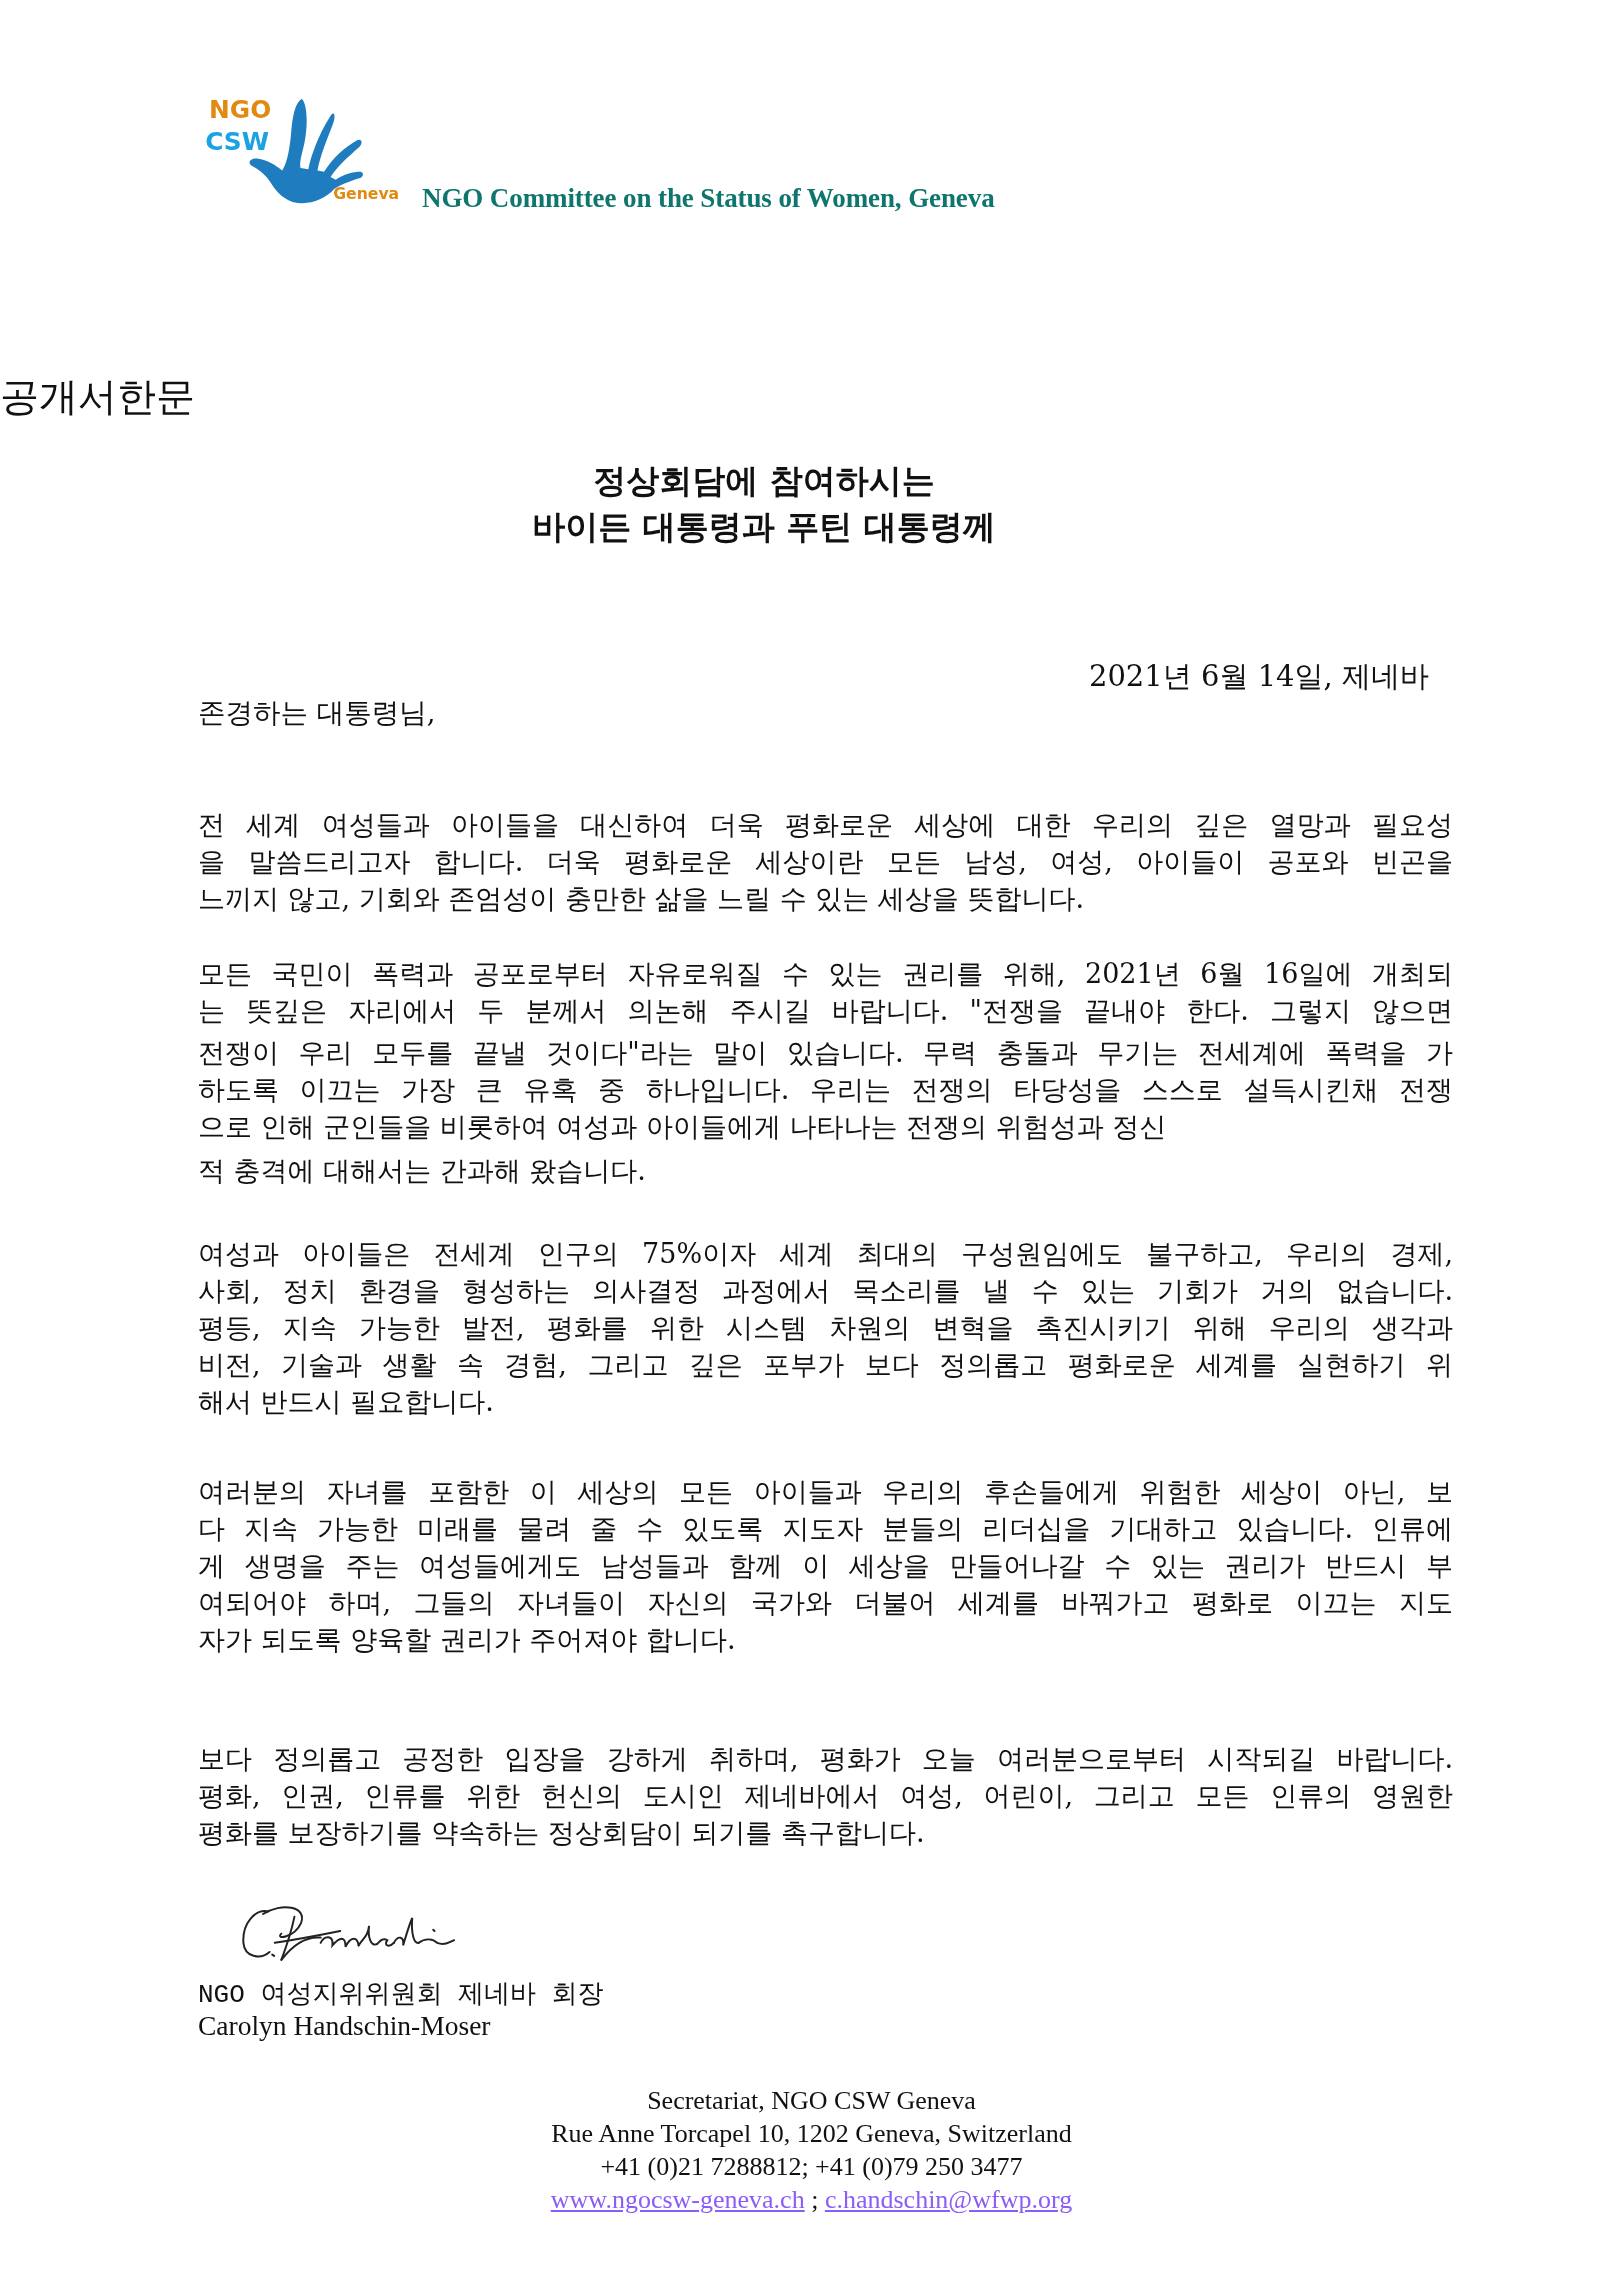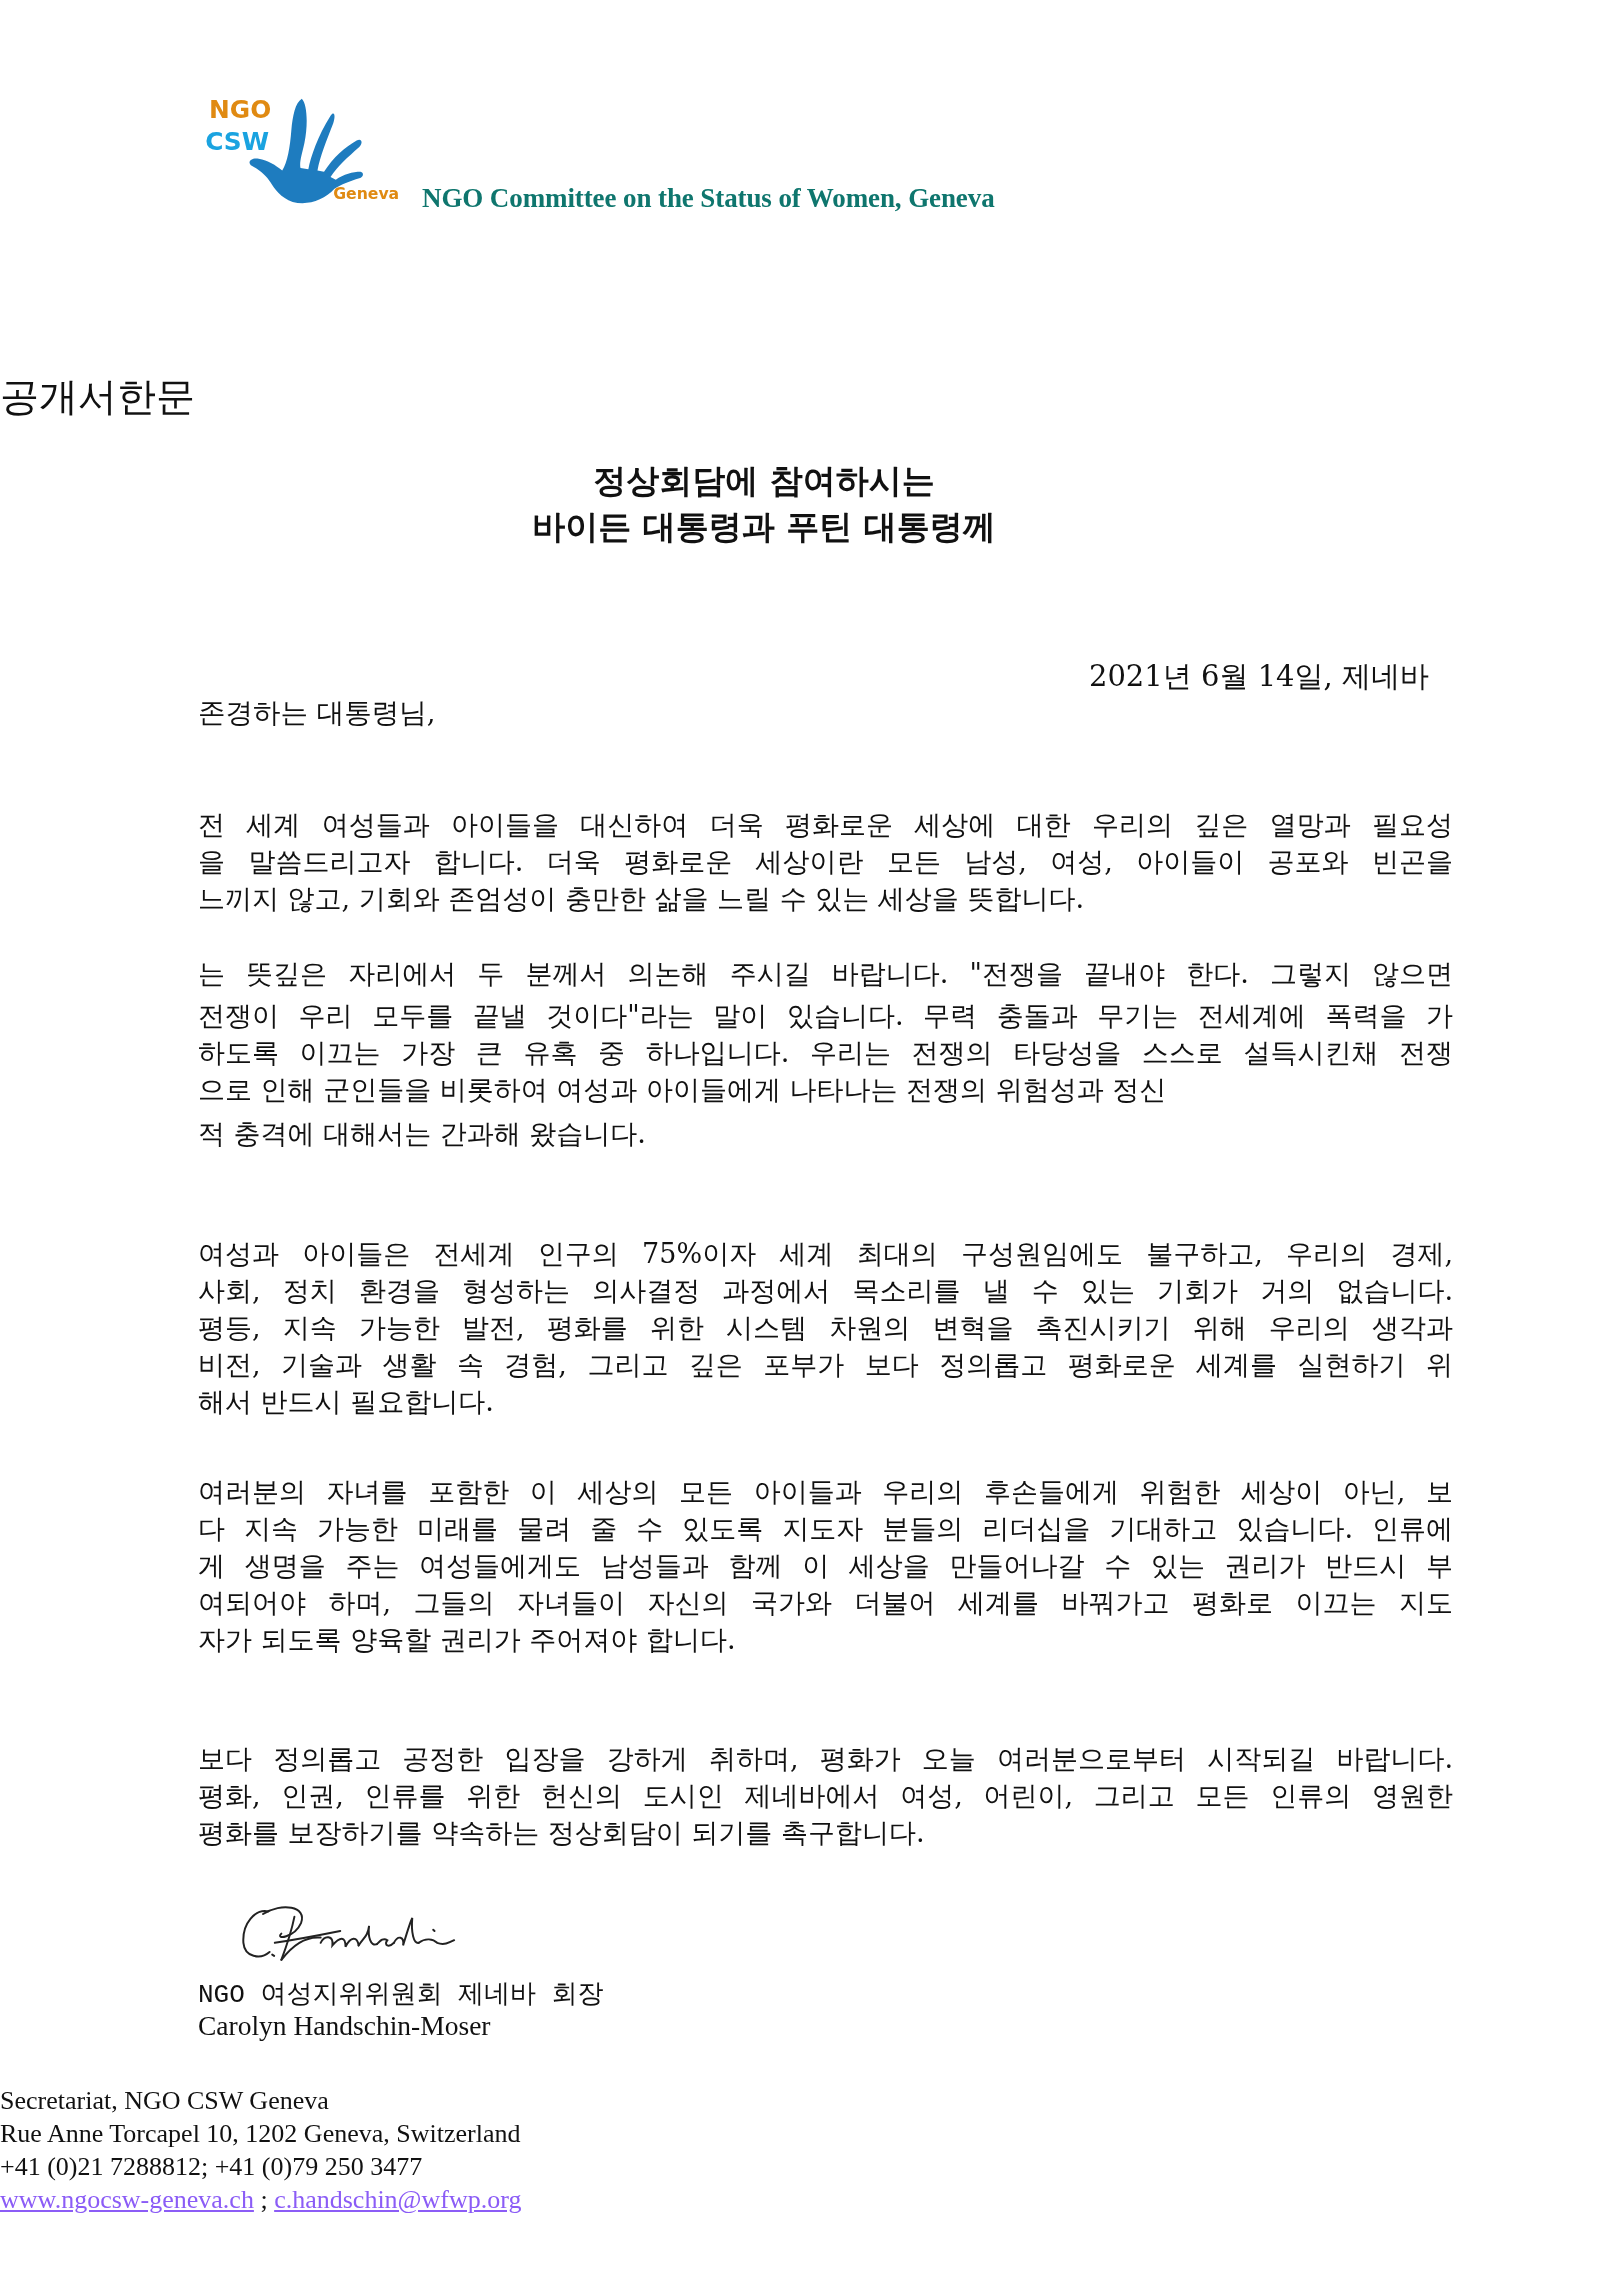--- a/index.html
+++ b/index.html
@@ -20,21 +20,21 @@
     .para-line { display: block; text-align: justify; text-align-last: justify; white-space: nowrap; }
     .para-line.last { text-align-last: left; }
     .p1 { top: 806px; }
     .p2 { top: 955px; }
     .p3 { top: 1235px; }
     .p4 { top: 1473px; }
     .p5 { top: 1696px; margin-top: 44px; }
     .signature { left: 229px; top: 1897px; width: 288px; height: 72px; }
     .sig-title { left: 198px; top: 1976px; font-size: 26px; font-family: Liberation Mono, monospace; }
     .sig-name { left: 198px; top: 2010px; font-size: 27.5px; font-family: "Liberation Serif", serif; }
-    .footer { left: 0; width: 1623px; top: 2084px; text-align: left; font-size: 26px;
+    .footer { left: 0; width: 1623px; top: 2084px; text-align: center; font-size: 26px;
               line-height: 33px; font-family: "Liberation Serif", serif; }
     .footer a { color: #8b5cf6; text-decoration: underline; }
     .footer .sep { color: #111; }
   </style>
 </head>
 <body>
 
 <div class="abs logo">
   <svg width="209" height="128" viewBox="0 0 320 195">
 
@@ -60,20 +60,21 @@
 
 <div class="abs salutation">존경하는 대통령님,</div>
 
 <div class="abs body-text p1">
   <span class="para-line">전 세계 여성들과 아이들을 대신하여 더욱 평화로운 세상에 대한 우리의 깊은 열망과 필요성</span>
   <span class="para-line">을 말씀드리고자 합니다. 더욱 평화로운 세상이란 모든 남성, 여성, 아이들이 공포와 빈곤을</span>
   <span class="para-line last">느끼지 않고, 기회와 존엄성이 충만한 삶을 느릴 수 있는 세상을 뜻합니다.</span>
 </div>
 
 <div class="abs body-text p2">
+  <span class="para-line">모든 국민이 폭력과 공포로부터 자유로워질 수 있는 권리를 위해, 2021년 6월 16일에 개최되</span>
   <span class="para-line" style="margin-bottom:5.2px">는 뜻깊은 자리에서 두 분께서 의논해 주시길 바랍니다. "전쟁을 끝내야 한다. 그렇지 않으면</span>
   <span class="para-line">전쟁이 우리 모두를 끝낼 것이다"라는 말이 있습니다. 무력 충돌과 무기는 전세계에 폭력을 가</span>
   <span class="para-line">하도록 이끄는 가장 큰 유혹 중 하나입니다. 우리는 전쟁의 타당성을 스스로 설득시킨채 전쟁</span>
   <span class="para-line last">으로 인해 군인들을 비롯하여 여성과 아이들에게 나타나는 전쟁의 위험성과 정신</span>
   <span class="para-line last" style="margin-top:6.5px">적 충격에 대해서는 간과해 왔습니다.</span>
 </div>
 
 <div class="abs body-text p3">
   <span class="para-line">여성과 아이들은 전세계 인구의 75%이자 세계 최대의 구성원임에도 불구하고, 우리의 경제,</span>
   <span class="para-line">사회, 정치 환경을 형성하는 의사결정 과정에서 목소리를 낼 수 있는 기회가 거의 없습니다.</span>

